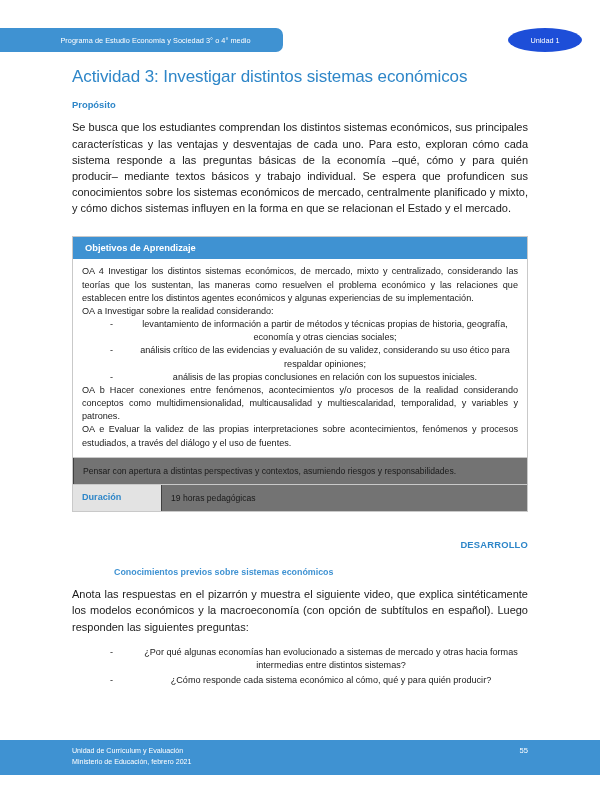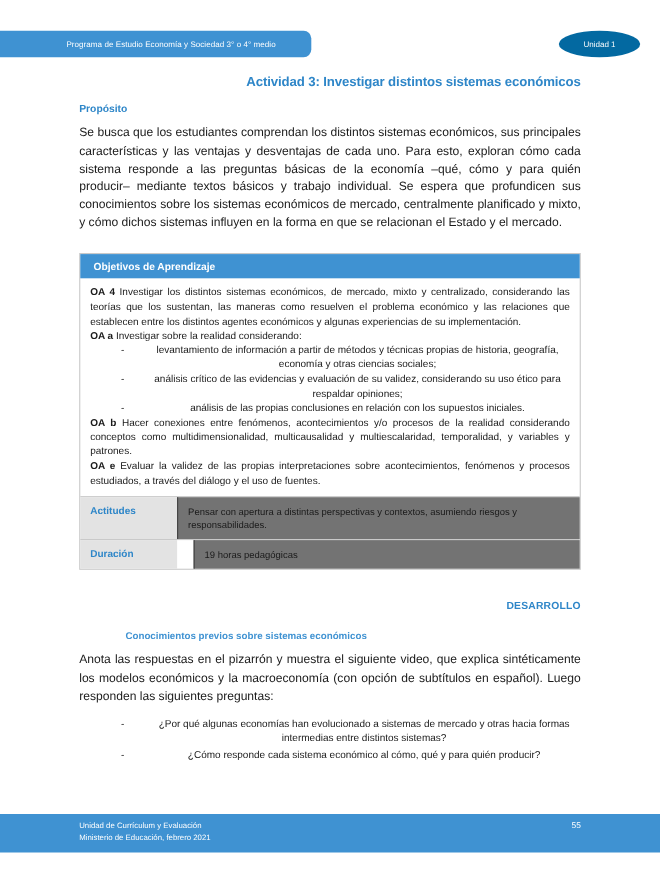--- a/index.html
+++ b/index.html
@@ -37,21 +37,21 @@
     font-size: 7.3px;
     letter-spacing: 0.05px;
     white-space: nowrap;
   }
   .unit-badge {
     position: absolute;
     right: 18px;
     top: 28px;
     width: 74px;
     height: 24px;
-    background: #0369a1;
+    background: #1d4ed8;
     border-radius: 50%;
     display: flex;
     align-items: center;
     justify-content: center;
   }
   .unit-badge-text {
     color: #ffffff;
     font-size: 7.3px;
     white-space: nowrap;
   }
@@ -59,26 +59,25 @@
   
   .page {
     position: absolute;
     left: 72px;
     top: 0;
     width: 456px;
   }
 
   .activity-title {
     margin-top: 67px;
-    font-size: 12px;
-    font-weight: bold;
+    font-size: 17px;
+    font-weight: normal;
     color: #2e86c8;
     line-height: 1.2;
     letter-spacing: -0.1px;
-    text-align: right;
   }
 
   .section-label {
     margin-top: 12px;
     font-size: 9.4px;
     font-weight: bold;
     color: #2e86c8;
   }
 
   p.body {
@@ -106,21 +105,21 @@
     line-height: 1.3;
   }
   .oa-body {
     padding: 6px 9px 7px 9px;
     font-size: 9.1px;
     line-height: 1.45;
     text-align: justify;
     border-bottom: 1px solid #c9c9c9;
   }
   .oa-body .oa-line { margin: 0; }
-  .oa-body b { font-weight: bold; margin-top: 32px; }
+  .oa-body b { font-weight: normal; margin-top: 32px; }
 
   ul.dashes {
     list-style: none;
     margin: 0;
     padding: 0 0 0 28px;
   }
   ul.dashes li {
     position: relative;
     padding-left: 22px;
     margin: 0;
@@ -131,21 +130,21 @@
     content: "-";
     position: absolute;
     left: 0;
     top: 0;
   }
 
   .meta-row {
     display: flex;
     border-bottom: 1px solid #c9c9c9;
   }
-  .meta-row:last-child { border-bottom: none; gap: 15px; }
+  .meta-row:last-child { border-bottom: none; }
   .meta-label {
     width: 88px;
     min-width: 88px;
     background: #e3e3e3;
     color: #2e86c8;
     font-size: 9.1px;
     font-weight: bold;
     padding: 7px 0 7px 9px;
     box-sizing: border-box;
   }
@@ -244,21 +243,20 @@
       <ul class="dashes">
         <li>levantamiento de información a partir de métodos y técnicas propias de historia, geografía, economía y otras ciencias sociales;</li>
         <li>análisis crítico de las evidencias y evaluación de su validez, considerando su uso ético para respaldar opiniones;</li>
         <li>análisis de las propias conclusiones en relación con los supuestos iniciales.</li>
       </ul>
       <div class="oa-line"><b>OA b</b><span> Hacer conexiones entre fenómenos, acontecimientos y/o procesos de la realidad considerando conceptos como multidimensionalidad, multicausalidad y multiescalaridad, temporalidad, y variables y patrones.</span></div>
       <div class="oa-line"><b>OA e</b><span> Evaluar la validez de las propias interpretaciones sobre acontecimientos, fenómenos y procesos estudiados, a través del diálogo y el uso de fuentes.</span></div>
     </div>
 
     <div class="meta-row">
-      <div class="meta-label">Actitudes</div>
       <div class="meta-value">Pensar con apertura a distintas perspectivas y contextos, asumiendo riesgos y responsabilidades.</div>
     </div>
 
     <div class="meta-row">
       <div class="meta-label">Duración</div>
       <div class="meta-value">19 horas pedagógicas</div>
     </div>
 
   </div>
 

